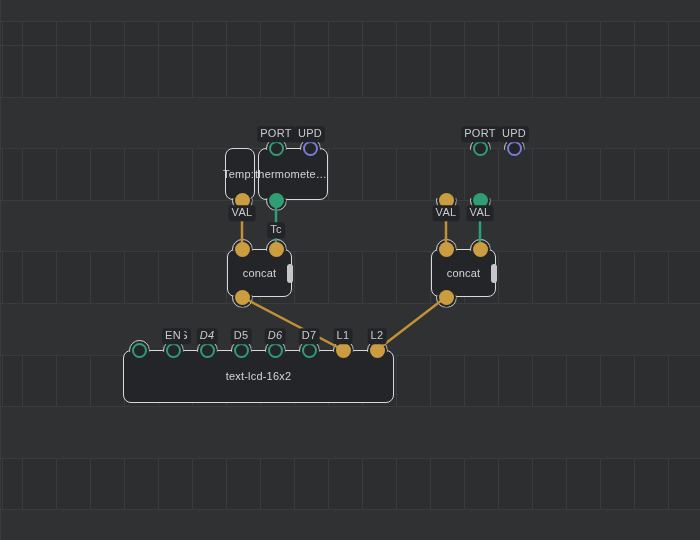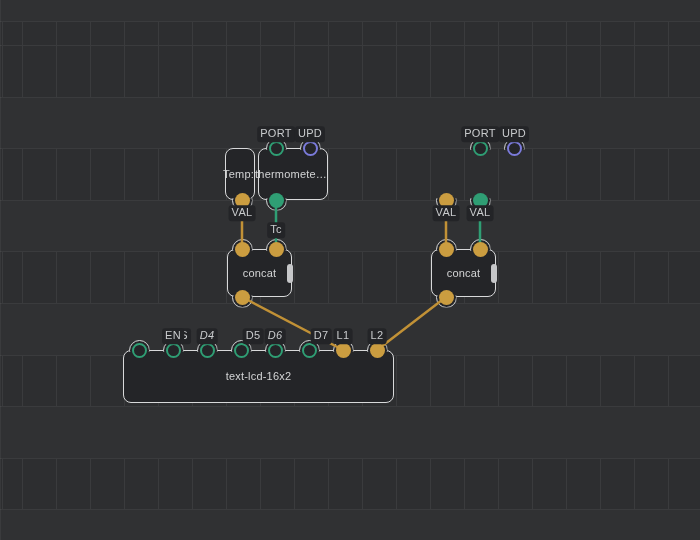--- a/index.html
+++ b/index.html
@@ -132,26 +132,26 @@
     <div class="pin hollow" style="color: rgb(47, 158, 116); left: 131.5px; top: 342.5px;"></div>
     <div class="pin-badge" style="left: 139px; top: 336px; margin-left: 41px;">RS</div>
     <div class="bump top" style="left: 162.5px; top: 339.5px;"></div>
     <div class="pin hollow" style="color: rgb(47, 158, 116); left: 165.5px; top: 342.5px;"></div>
     <div class="pin-badge" style="left: 173px; top: 336px;">EN</div>
     <div class="bump top" style="left: 196.5px; top: 339.5px;"></div>
     <div class="pin hollow" style="color: rgb(47, 158, 116); left: 199.5px; top: 342.5px;"></div>
     <div class="pin-badge" style="left: 207px; top: 336px; font-style: italic;">D4</div>
     <div class="bump top" style="left: 230.5px; top: 339.5px;"></div>
     <div class="pin hollow" style="color: rgb(47, 158, 116); left: 233.5px; top: 342.5px;"></div>
-    <div class="pin-badge" style="left: 253px; top: 336px;">D5</div>
+    <div class="pin-badge" style="left: 241px; top: 336px;">D5</div>
     <div class="bump top" style="left: 264.5px; top: 339.5px;"></div>
     <div class="pin hollow" style="color: rgb(47, 158, 116); left: 267.5px; top: 342.5px;"></div>
     <div class="pin-badge" style="left: 275px; top: 336px; font-style: italic;">D6</div>
     <div class="bump top" style="left: 298.5px; top: 339.5px;"></div>
     <div class="pin hollow" style="color: rgb(47, 158, 116); left: 301.5px; top: 342.5px;"></div>
-    <div class="pin-badge" style="left: 309px; top: 336px; margin-left: 12px;">D7</div>
+    <div class="pin-badge" style="left: 309px; top: 336px;">D7</div>
     <div class="bump top" style="left: 332.5px; top: 339.5px;"></div>
     <div class="pin filled" style="color: rgb(203, 157, 64); left: 335.5px; top: 342.5px;"></div>
     <div class="pin-badge" style="left: 343px; top: 336px;">L1</div>
     <div class="bump top" style="left: 366.5px; top: 339.5px;"></div>
     <div class="pin filled" style="color: rgb(203, 157, 64); left: 369.5px; top: 342.5px;"></div>
     <div class="pin-badge" style="left: 377px; top: 336px;">L2</div>
   </div>
 
 </body></html>

